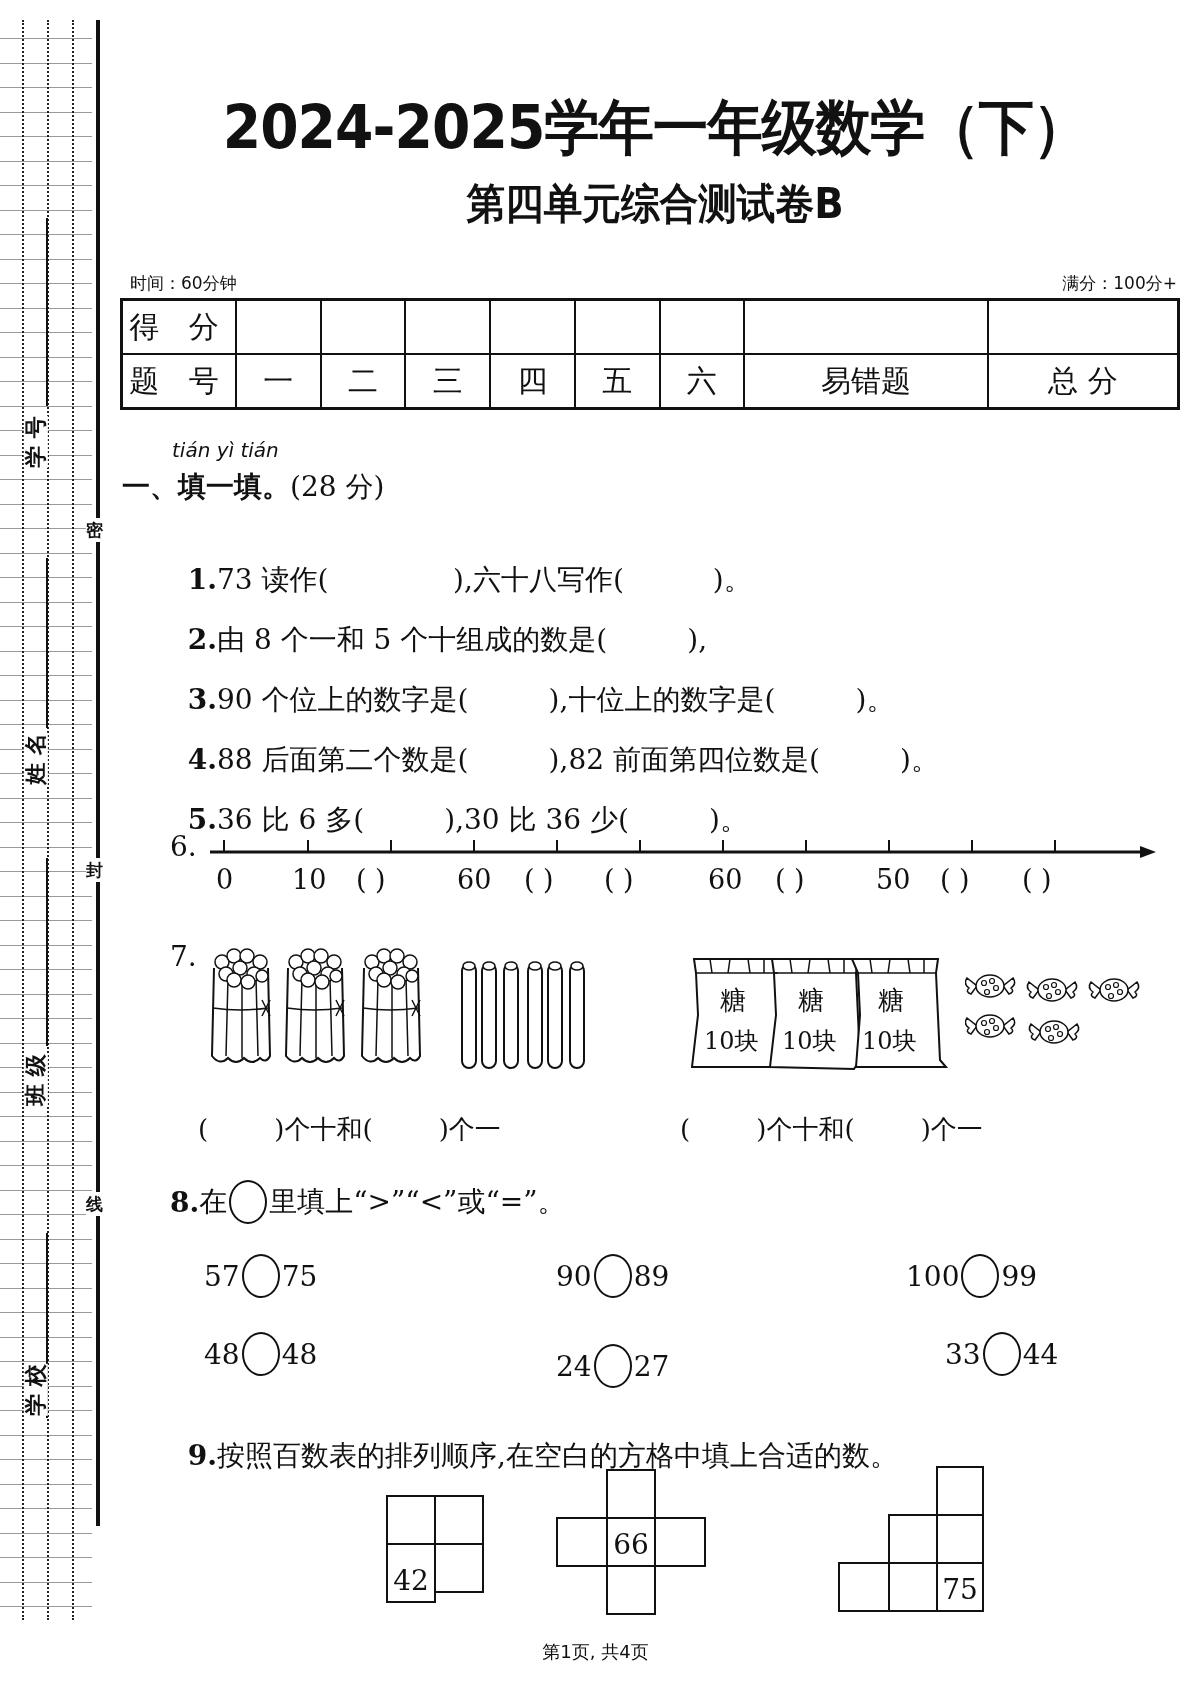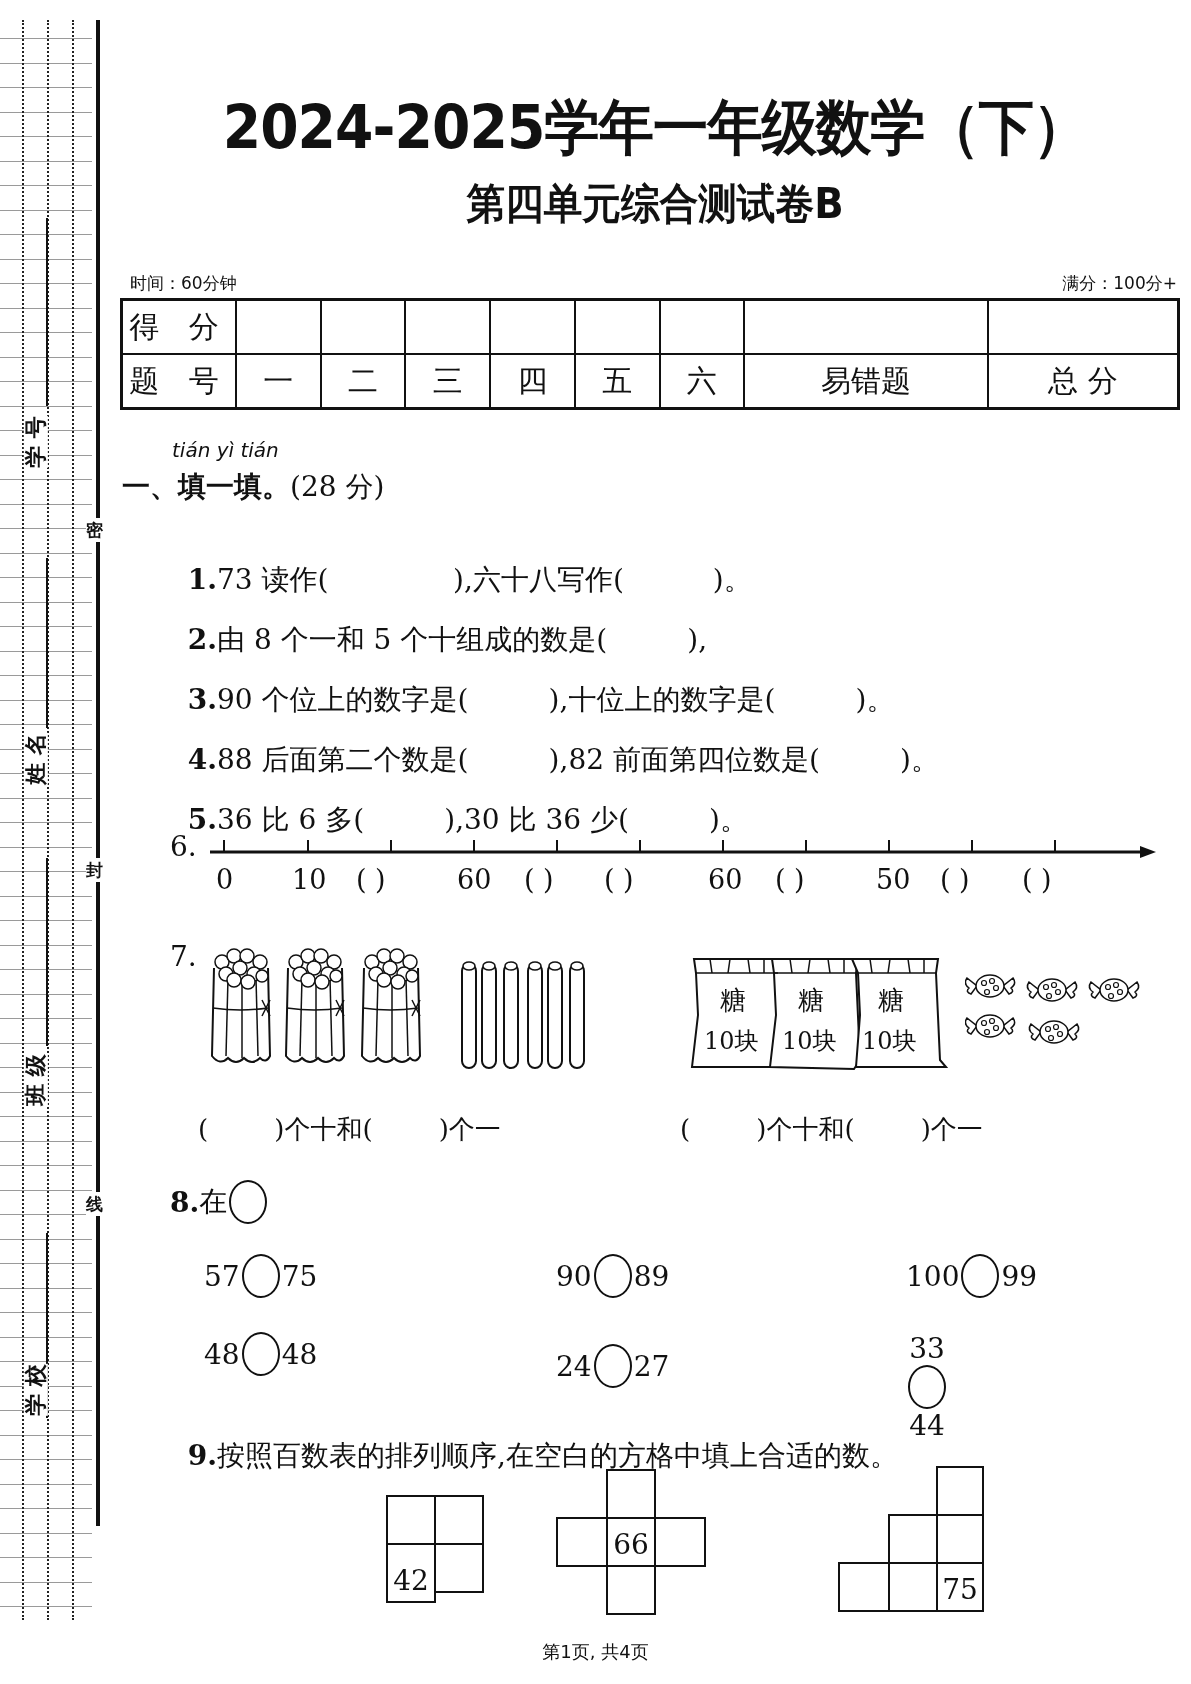--- a/index.html
+++ b/index.html
@@ -296,21 +296,21 @@
   <use href="#candy" x="62" y="4"></use>
   <use href="#candy" x="124" y="4"></use>
   <use href="#candy" x="0" y="40"></use>
   <use href="#candy" x="64" y="46"></use>
 </svg>
 
 <div class="q" style="left:198px; top:1112px; font-size:26px;">(        )个十和(        )个一</div>
 <div class="q" style="left:680px; top:1112px; font-size:26px;">(        )个十和(        )个一</div>
 
 <div class="q" style="top:1180px; display:flex; align-items:center;">
-  <b>8.</b><span>在</span><span class="circle"></span>
+  <b>8.</b><span>在</span><span class="circle"></span><span>里填上“&gt;”“&lt;”或“=”。</span>
 </div>
 
 <div class="cmp" style="left:204px; top:1254px;">
   <span>57</span>
     <span class="circle"></span>
     <span>75</span>
 </div>
 <div class="cmp" style="left:556px; top:1254px;">
   <span>90</span>
     <span class="circle"></span>
@@ -324,21 +324,21 @@
 <div class="cmp" style="left:204px; top:1332px;justify-content:space-between;">
   <span>48</span>
     <span class="circle"></span>
     <span>48</span>
 </div>
 <div class="cmp" style="left:556px; top:1332px;margin-top:12px;">
   <span>24</span>
     <span class="circle"></span>
     <span>27</span>
 </div>
-<div class="cmp" style="left:906px; top:1332px;flex-direction:column;">
+<div class="cmp" style="left:945px; top:1332px;">
   <span>33</span>
     <span class="circle"></span>
     <span>44</span>
 </div>
 
 <div class="q" style="top:1404px;">
   <b>9.</b><span>按照百数表的排列顺序,在空白的方格中填上合适的数。</span>
 </div>
 
 <div>

